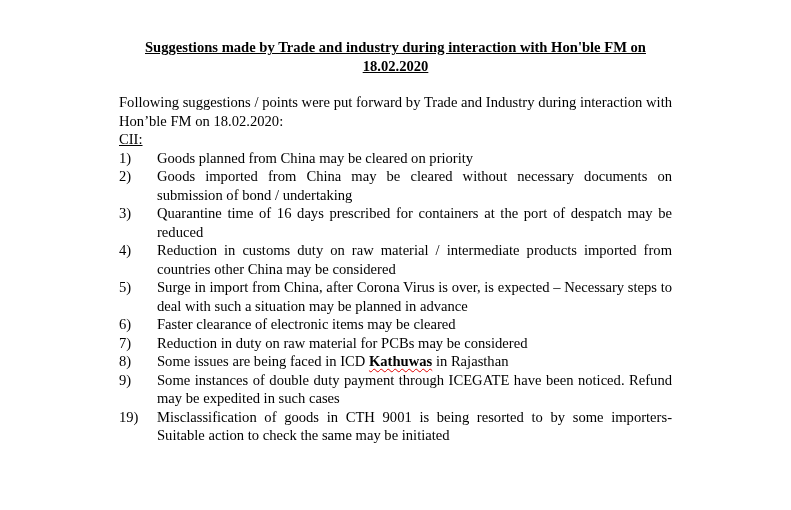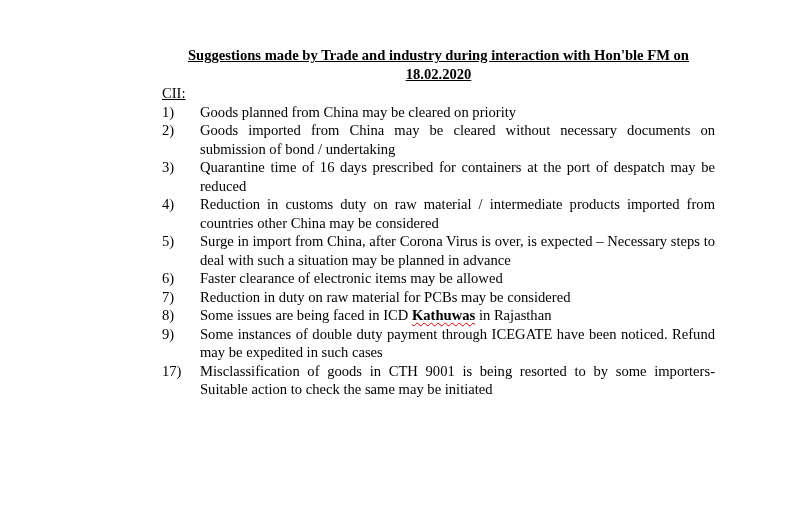--- a/index.html
+++ b/index.html
@@ -12,23 +12,22 @@
       height: 510px;
       overflow: hidden;
       position: relative;
       font-family: "Liberation Serif", "DejaVu Serif", serif;
       color: #000000;
       font-size: 14.6px;
     }
     .page {
       position: absolute;
       left: 119px;
-      top: 46px;
+      top: 38px;
       width: 553px;
-      margin-left: 43px;
     }
     .title {
       font-weight: bold;
       text-decoration: underline;
       text-align: center;
       line-height: 19px;
       margin: 0;
       font-size: 14.6px;
     }
     .intro {
@@ -65,20 +64,21 @@
       text-underline-offset: 2px;
       font-weight: bold;
     }
   </style>
 </head>
 <body>
 
 <div class="page">
   <p class="title">Suggestions made by Trade and industry during interaction with Hon'ble FM on 18.02.2020</p>
 
+  <p class="intro">Following suggestions / points were put forward by Trade and Industry during interaction with Hon’ble FM on 18.02.2020:</p>
 
   <p class="section-heading">CII:</p>
   <ul class="list">
     <li class="list-item">
       <span class="num">1)</span>
       <span class="text">Goods planned from China may be cleared on priority</span>
     </li>
     <li class="list-item">
       <span class="num">2)</span>
       <span class="text">Goods imported from China may be cleared without necessary documents on submission of bond / undertaking</span>
@@ -93,32 +93,32 @@
     </li>
   </ul>
 
   <ul class="list">
     <li class="list-item">
       <span class="num">5)</span>
       <span class="text">Surge in import from China, after Corona Virus is over, is expected – Necessary steps to deal with such a situation may be planned in advance</span>
     </li>
     <li class="list-item">
       <span class="num">6)</span>
-      <span class="text">Faster clearance of electronic items may be allowed</span>
+      <span class="text">Faster clearance of electronic items may be cleared</span>
     </li>
     <li class="list-item">
       <span class="num">7)</span>
       <span class="text">Reduction in duty on raw material for PCBs may be considered</span>
     </li>
     <li class="list-item">
       <span class="num">8)</span>
       <span class="text"><span>Some issues are being faced in ICD </span><span class="spell">Kathuwas</span><span> in Rajasthan</span></span>
     </li>
     <li class="list-item">
       <span class="num">9)</span>
       <span class="text">Some instances of double duty payment through ICEGATE have been noticed. Refund may be expedited in such cases</span>
     </li>
     <li class="list-item">
-      <span class="num">17)</span>
+      <span class="num">19)</span>
       <span class="text">Misclassification of goods in CTH 9001 is being resorted to by some importers- Suitable action to check the same may be initiated</span>
     </li>
   </ul>
 </div>
 
 </body></html>

